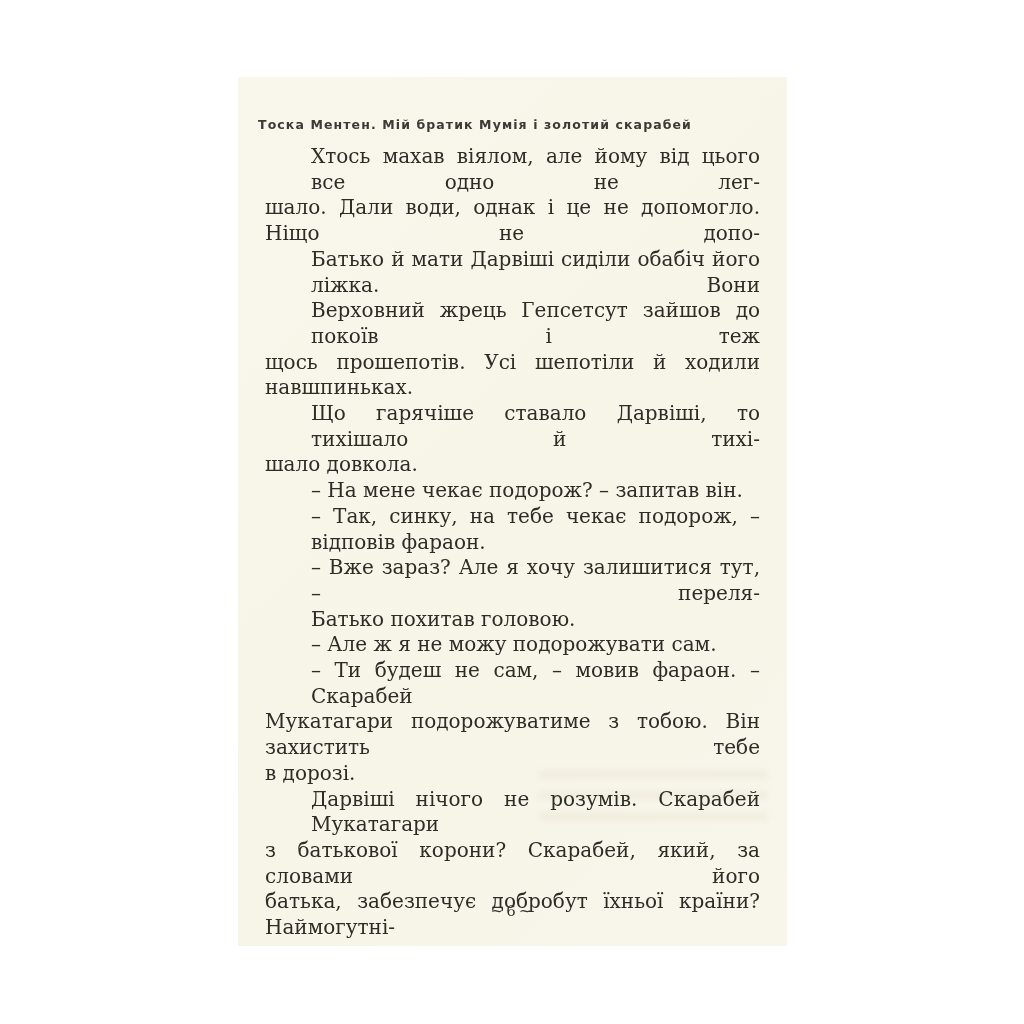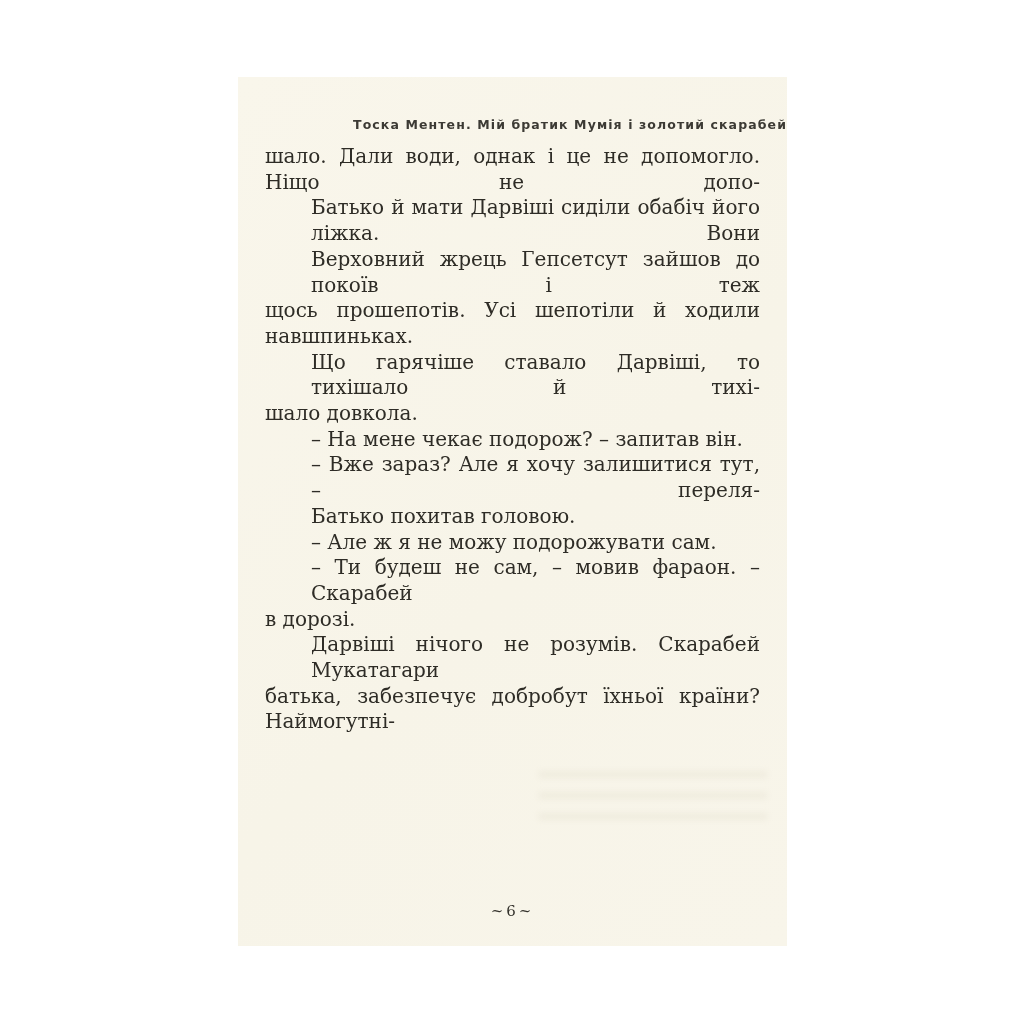--- a/index.html
+++ b/index.html
@@ -24,27 +24,28 @@
     top: 77px;
     width: 549px;
     height: 869px;
     background: linear-gradient(135deg, #f9f6eb 0%, #f7f4e8 55%, #f8f5ea 100%);
   }
   .running-head {
     position: absolute;
     top: 40px;
     left: 0;
     width: 100%;
-    text-align: right;
+    text-align: left;
     font-family: "DejaVu Sans", sans-serif;
     font-size: 12.5px;
     font-weight: 600;
     letter-spacing: 1.1px;
     color: #3c3a34;
     white-space: nowrap;
+    padding-left: 20px;
   }
   .text-block {
     position: absolute;
     left: 27px;
     top: 67px;
     width: 495px;
     font-size: 20px;
     line-height: 25.7px;
     color: #2e2c26;
   }
@@ -116,44 +117,48 @@
     <div class="running-head">Тоска Ментен. Мій братик Мумія і золотий скарабей</div>
 
     <div class="ghost ghost-title"></div>
     <div class="ghost ghost-lines">
       <div class="gl"></div>
       <div class="gl"></div>
       <div class="gl"></div>
     </div>
 
     <div class="text-block" id="text-block">
+        <span class="line first">Хтось махав віялом, але йому від цього все одно не лег-</span>
         <span class="line">шало. Дали води, однак і це не допомогло. Ніщо не допо-</span>
         <p></p>
         <span class="line first">Батько й мати Дарвіші сиділи обабіч його ліжка. Вони</span>
         <p></p>
         <span class="line first">Верховний жрець Гепсетсут зайшов до покоїв і теж</span>
         <span class="line last">щось прошепотів. Усі шепотіли й ходили навшпиньках.</span>
         <p></p>
         <span class="line first">Що гарячіше ставало Дарвіші, то тихішало й тихі-</span>
         <span class="line last">шало довкола.</span>
         <p></p>
         <p></p>
         <span class="line first last">– На мене чекає подорож? – запитав він.</span>
         <p></p>
+        <span class="line first last">– Так, синку, на тебе чекає подорож, – відповів фараон.</span>
         <p></p>
         <span class="line first">– Вже зараз? Але я хочу залишитися тут, – переля-</span>
         <p></p>
         <span class="line first last">Батько похитав головою.</span>
         <p></p>
         <span class="line first last">– Але ж я не можу подорожувати сам.</span>
         <p></p>
         <span class="line first">– Ти будеш не сам, – мовив фараон. – Скарабей</span>
+        <span class="line">Мукатагари подорожуватиме з тобою. Він захистить тебе</span>
         <span class="line last">в дорозі.</span>
         <p></p>
         <span class="line first">Дарвіші нічого не розумів. Скарабей Мукатагари</span>
+        <span class="line">з батькової корони? Скарабей, який, за словами його</span>
         <span class="line">батька, забезпечує добробут їхньої країни? Наймогутні-</span>
         <p></p>
         <p></p>
         <p></p>
       </div>
 
     <div class="page-number">~6~</div>
   </div>
 </div>
 

